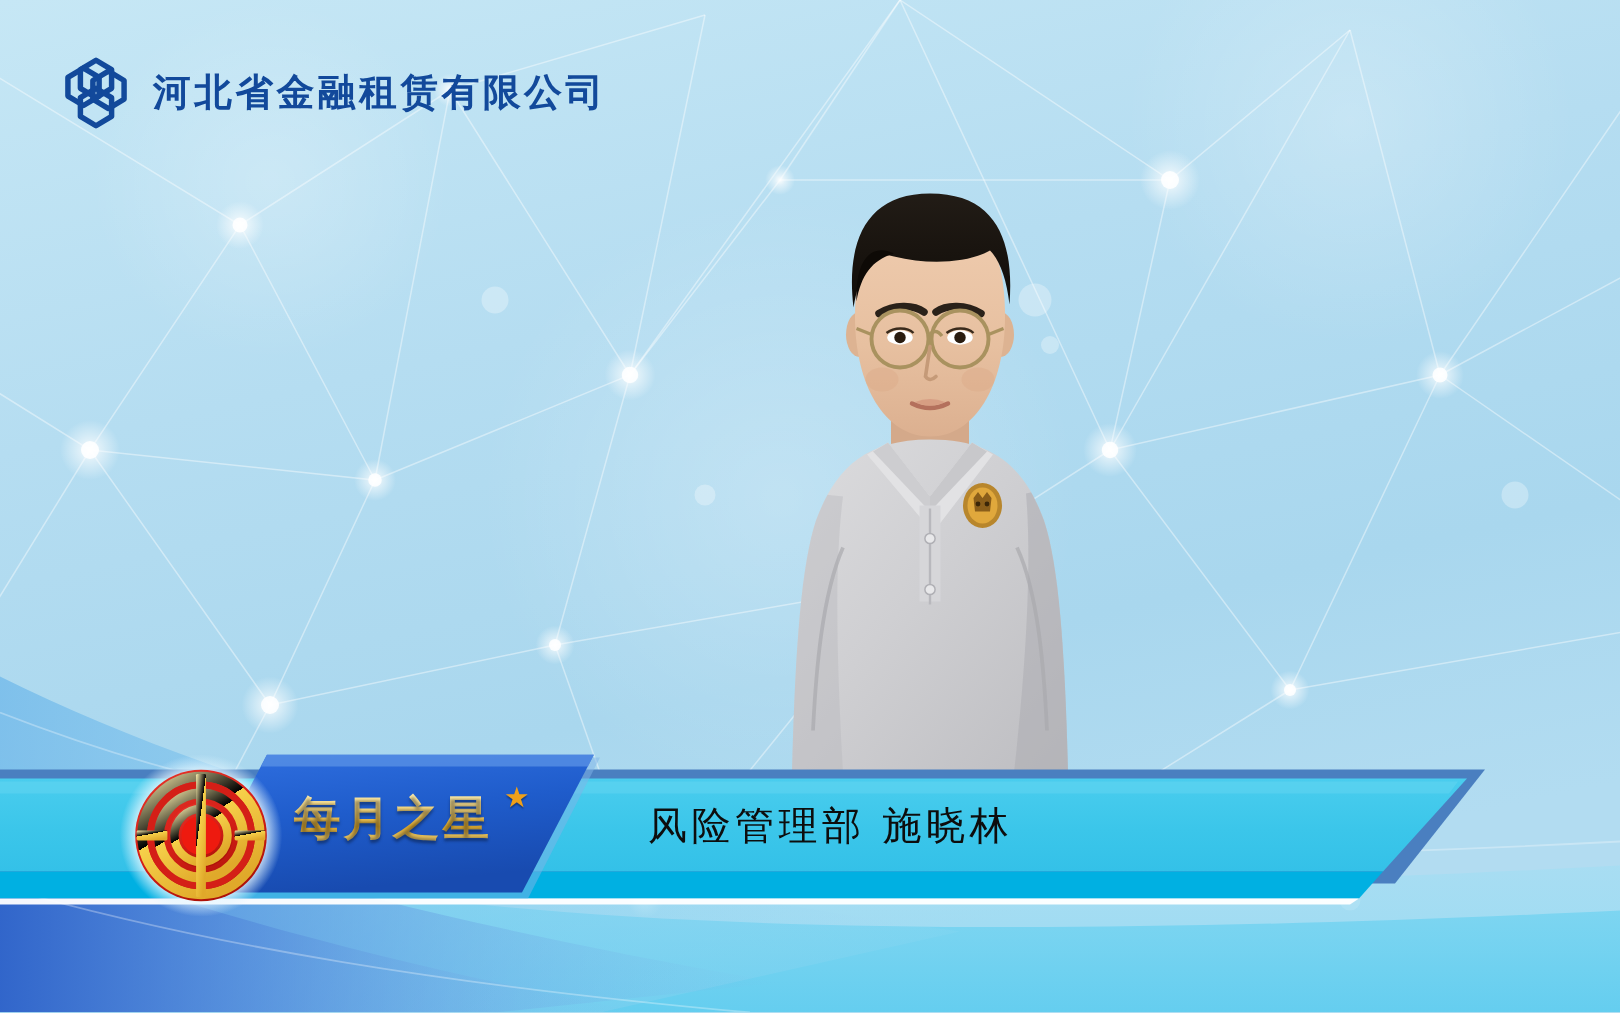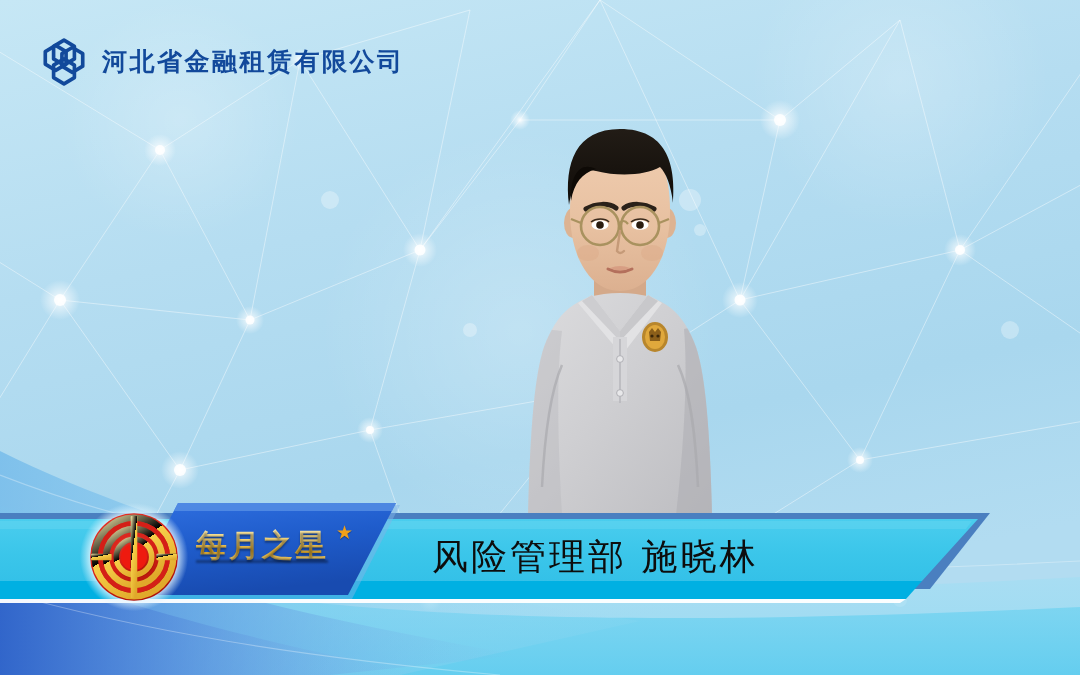--- a/index.html
+++ b/index.html
@@ -40,32 +40,32 @@
     position:absolute; left:470px; bottom:160px;
     width:300px; height:400px; z-index:8;
   }
   .portrait{ width:300px; height:400px; display:block; }
 
   
   .banner{ position:absolute; left:0; bottom:62px; width:1080px; height:110px; z-index:20; }
   .banner-svg{ position:absolute; left:0; top:0; width:1080px; height:110px; }
   .banner-title{
     position:absolute; left:432px; top:30px;
-    font-size:36px; letter-spacing:3px; color:#0d0d0d; font-weight:400;
+    font-size:26px; letter-spacing:3px; color:#0d0d0d; font-weight:400;
     font-family:"DejaVu Sans","Liberation Sans",sans-serif;
     white-space:nowrap; z-index:24;
   }
   .star-label{
     position:absolute; left:196px; top:22px;
     font-size:31px; font-weight:700; letter-spacing:2px;
     font-family:"DejaVu Serif","Liberation Serif",serif;
     background:linear-gradient(180deg,#fdf3c0 0%,#f2d276 38%,#d9a62e 62%,#f7e39a 100%);
     -webkit-background-clip:text; background-clip:text; color:transparent;
     text-shadow:0 2px 2px rgba(0,0,0,.35);
-    z-index:24; white-space:nowrap;text-decoration:underline;
+    z-index:24; white-space:nowrap;
   }
   .star-glyph{
     position:absolute; left:336px; top:18px; font-size:19px; color:#f0a019;
     text-shadow:0 1px 1px rgba(0,0,0,.35); z-index:25;
   }
   .union-emblem{ position:absolute; left:78px; top:-2px; width:112px; height:112px; z-index:26; }
 </style>
 </head>
 <body>
 

